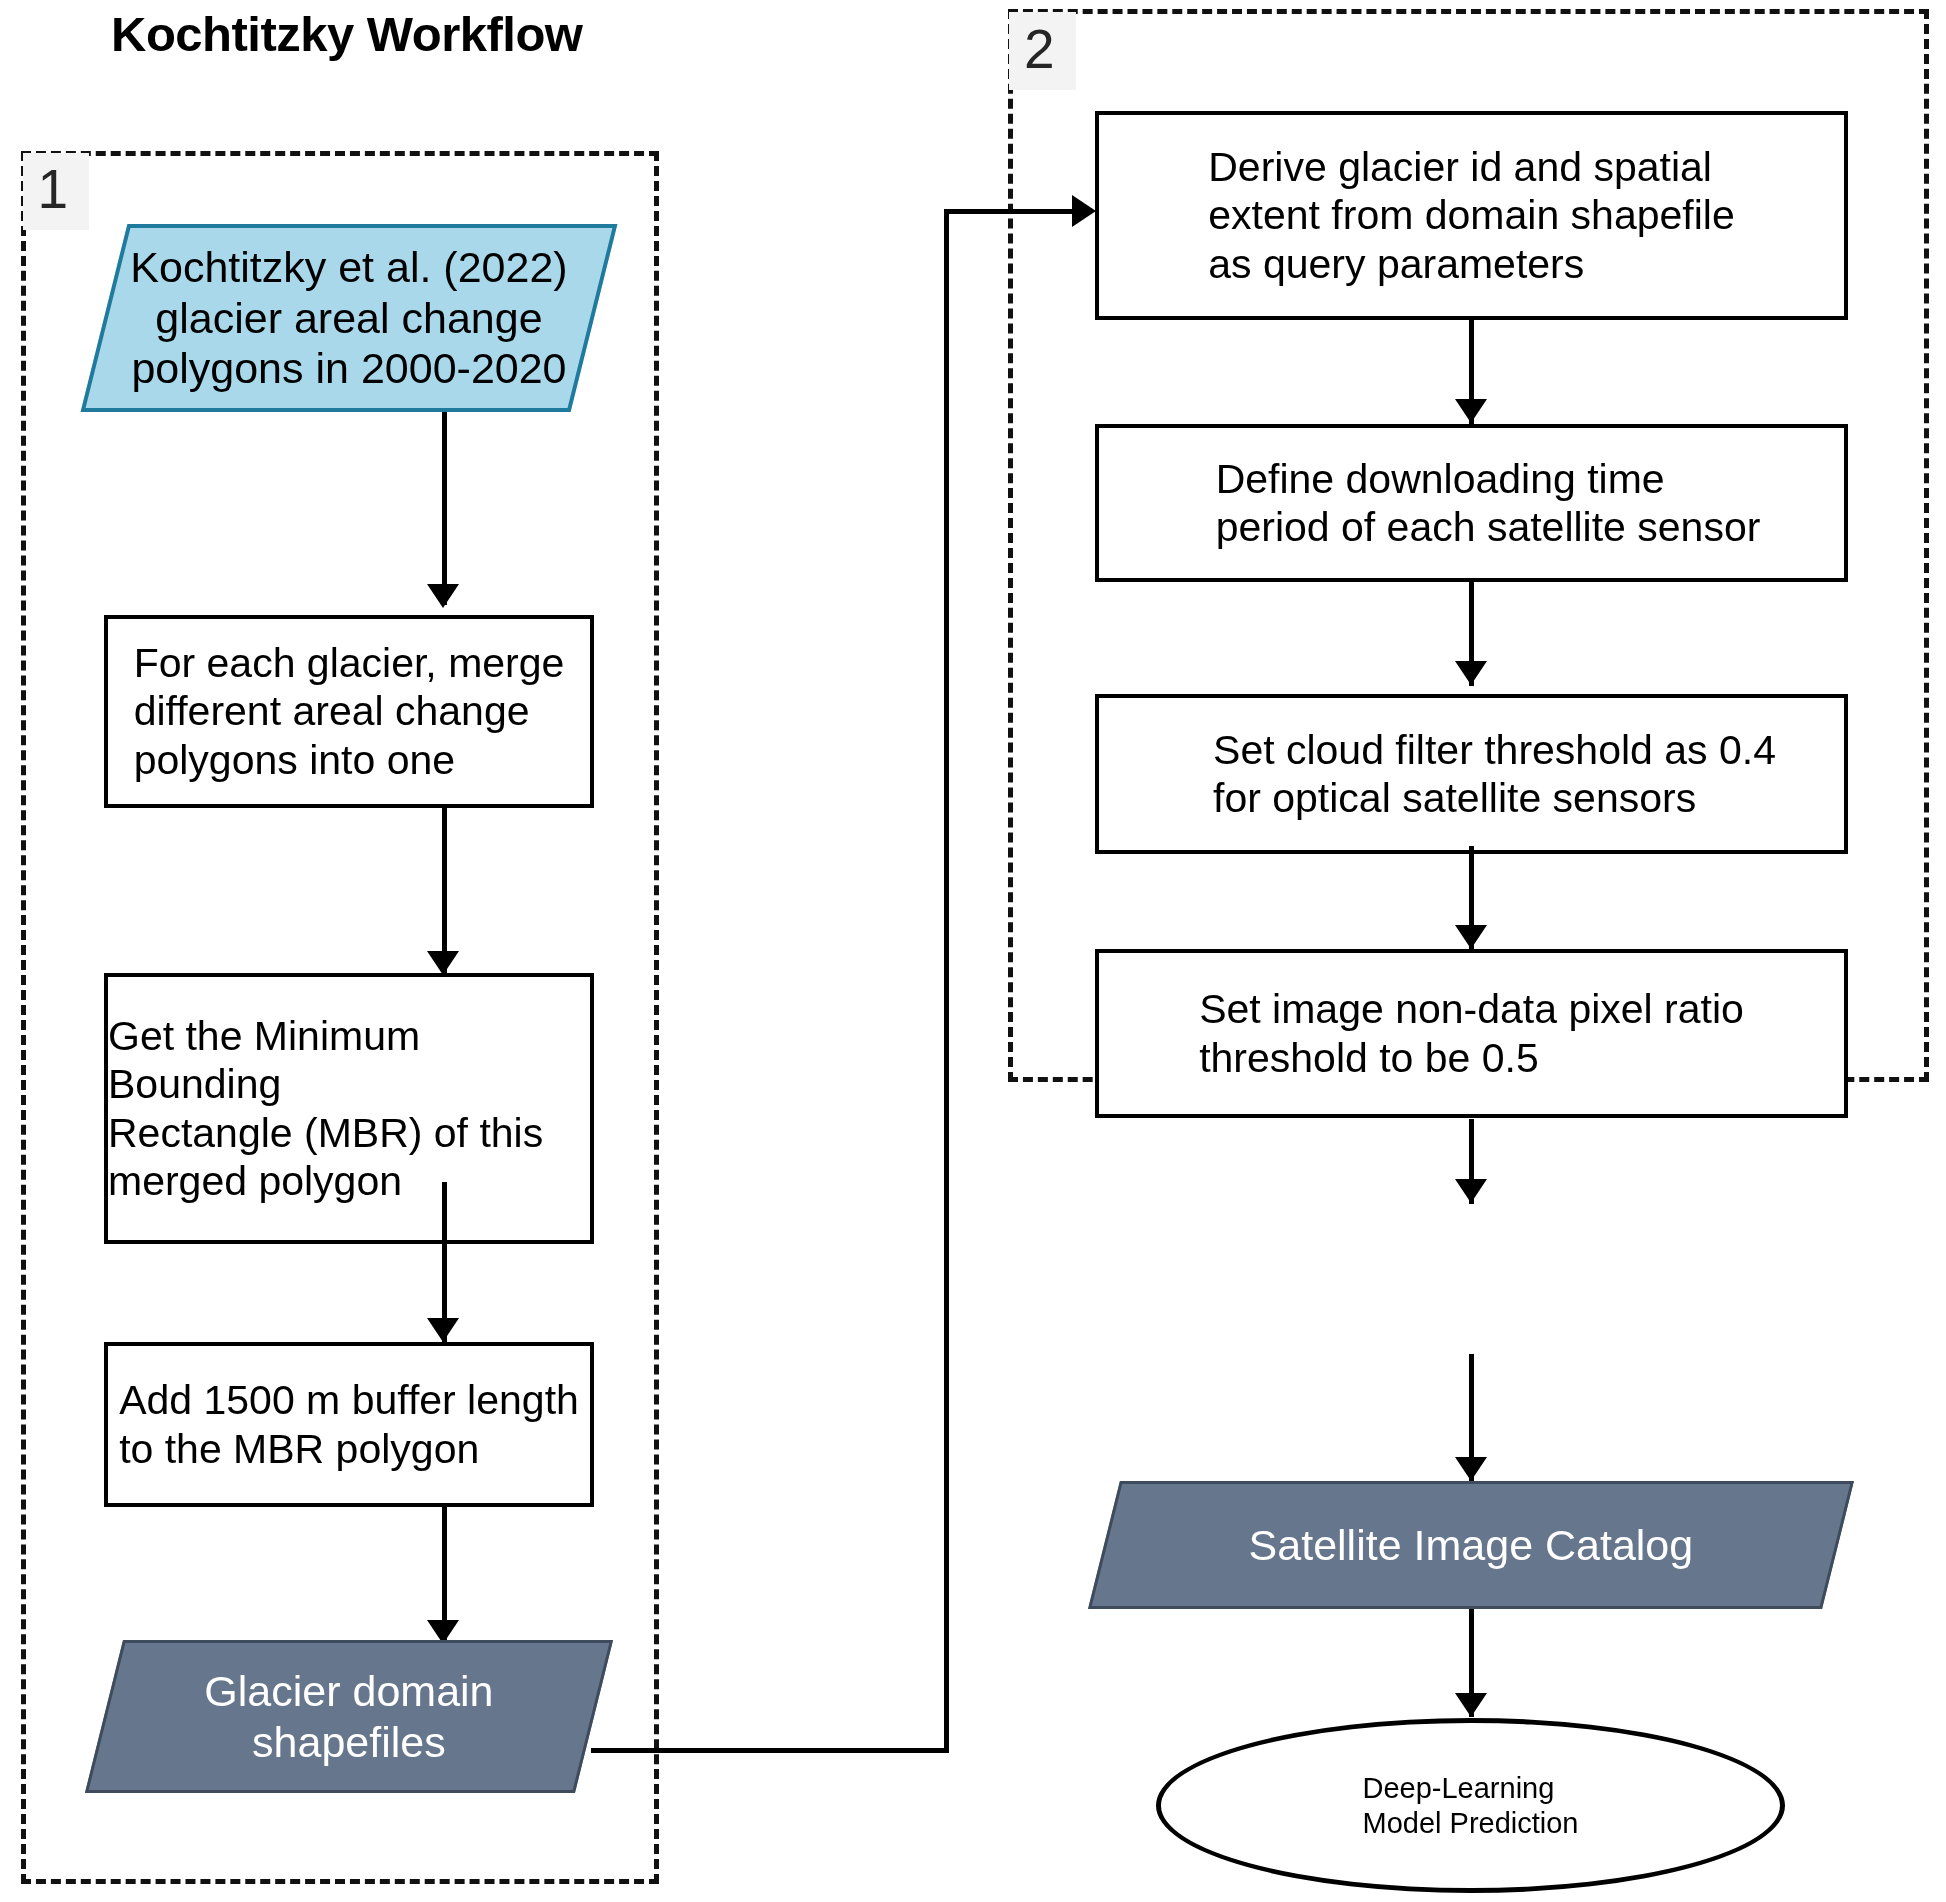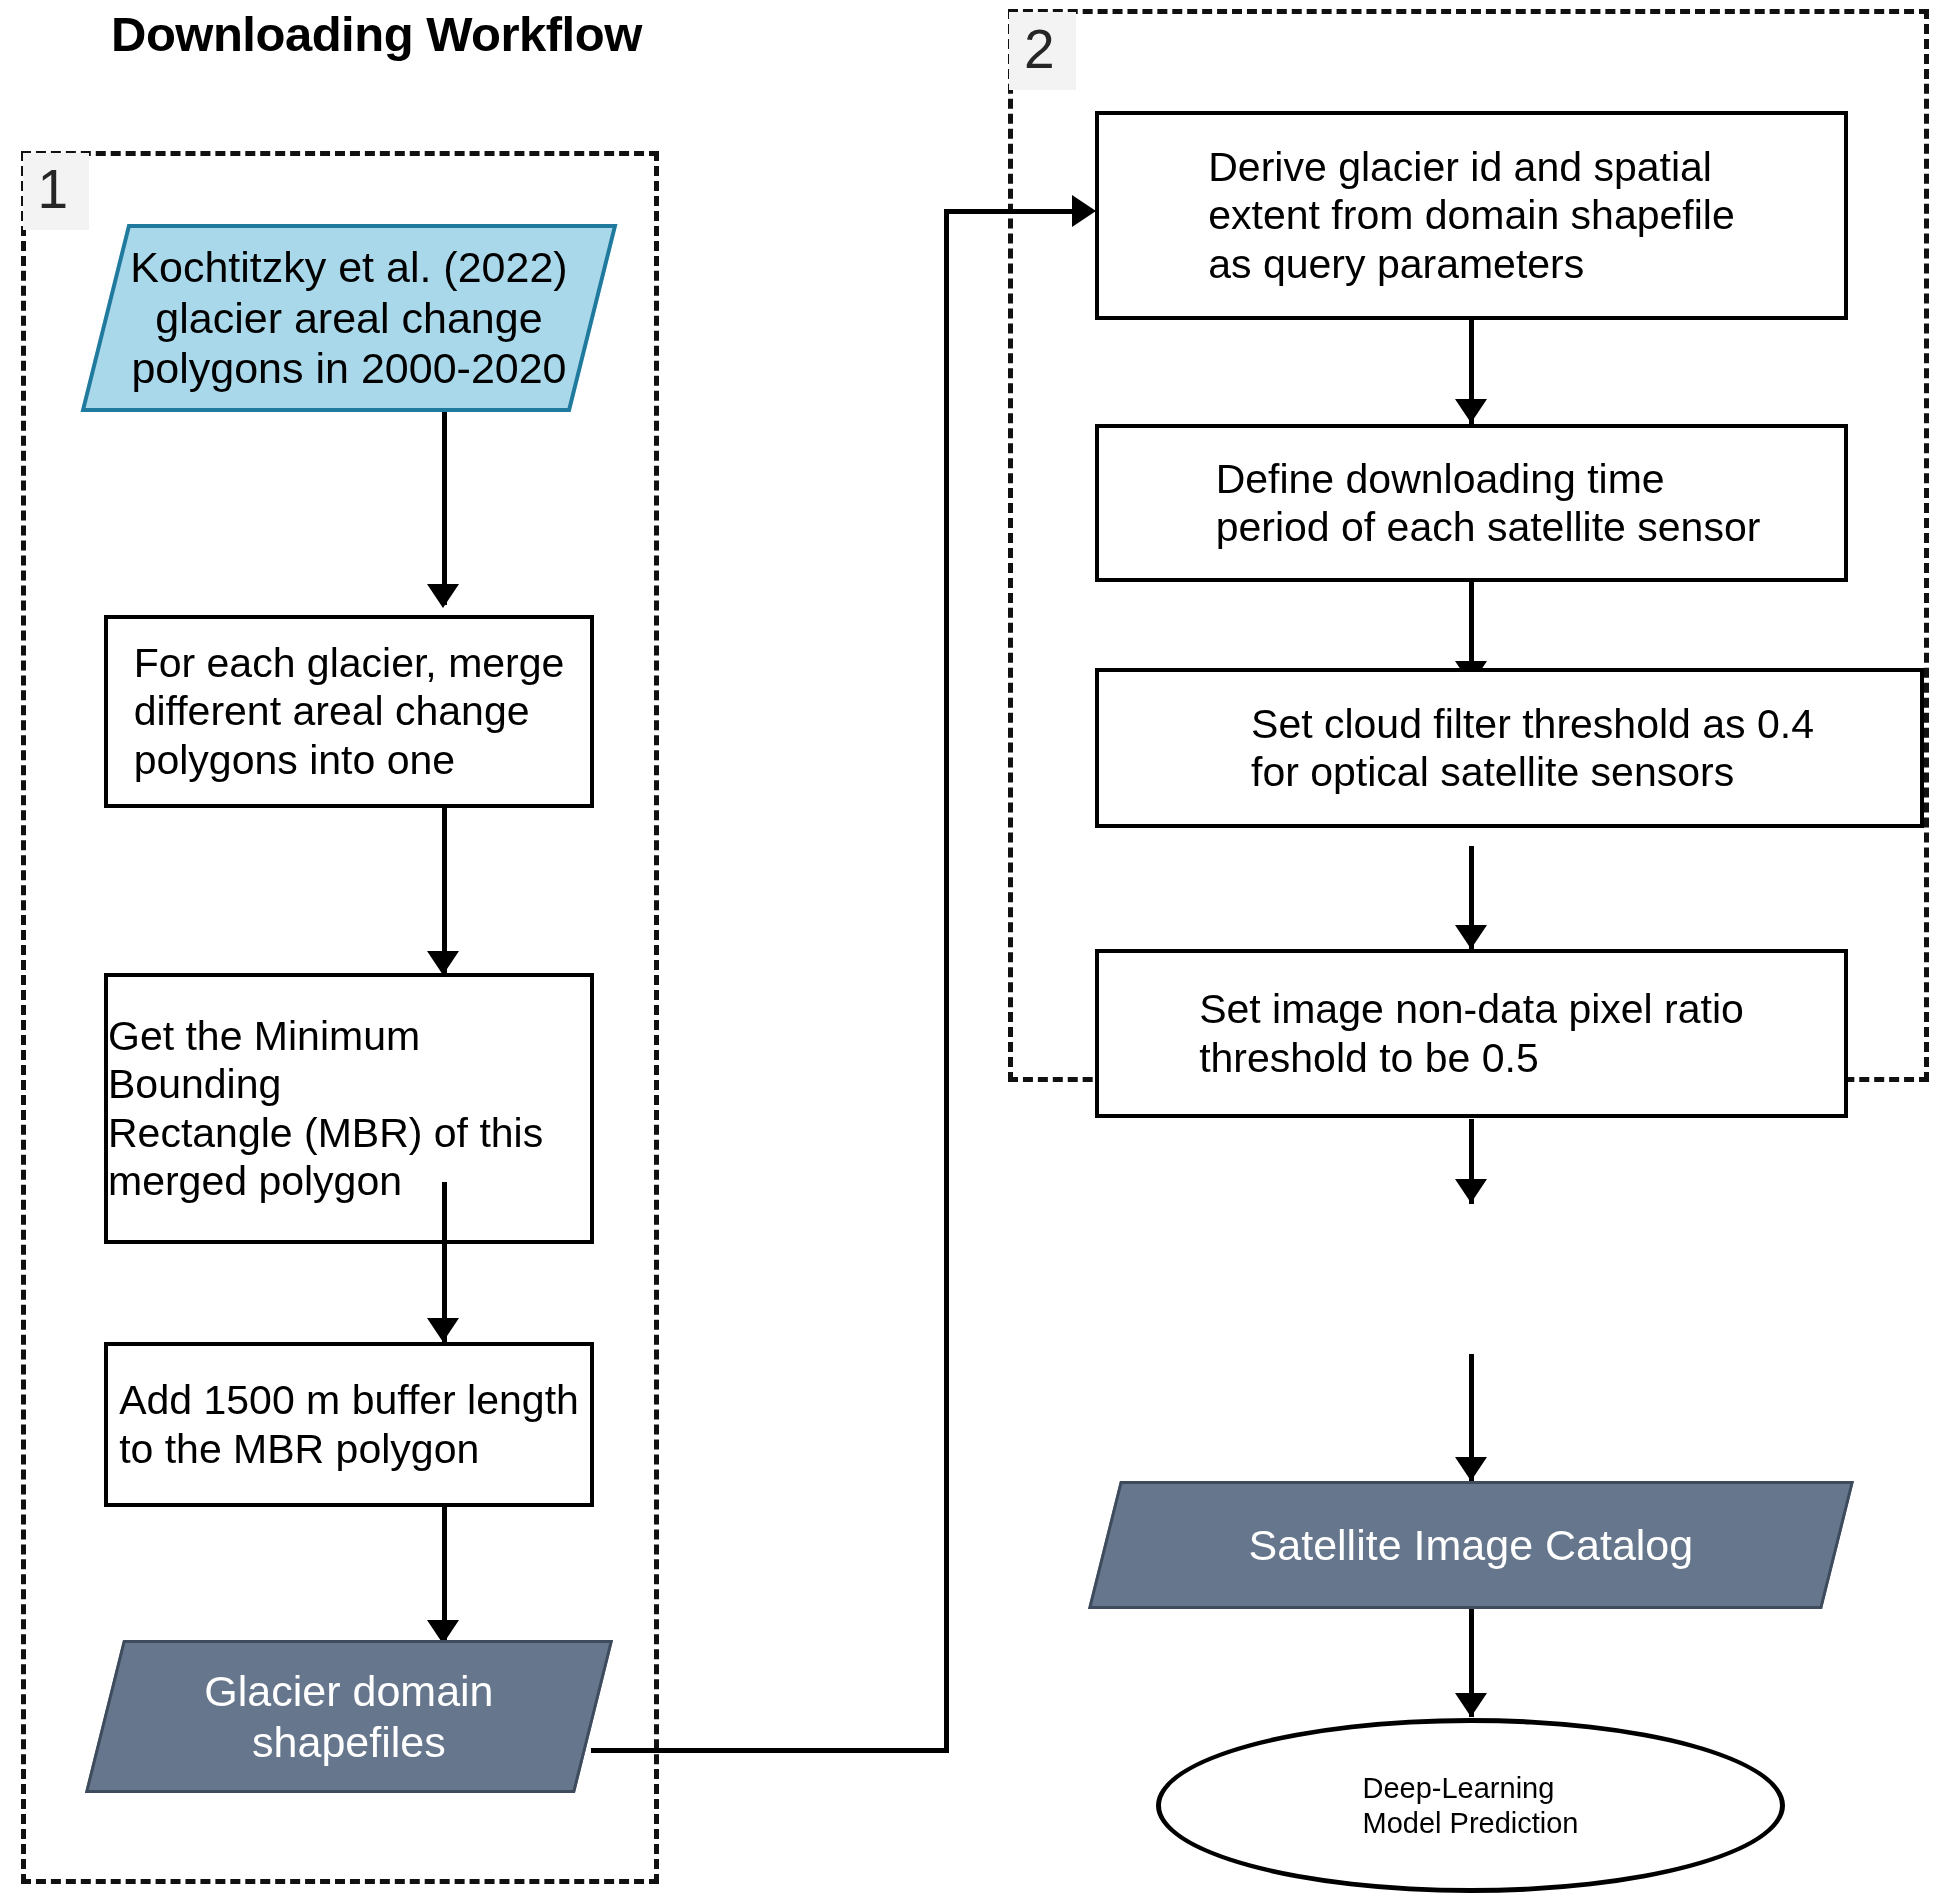--- a/index.html
+++ b/index.html
@@ -130,21 +130,21 @@
     border-top: 16px solid transparent;
     border-bottom: 16px solid transparent;
     border-left: 24.5px solid #000000;
   }
 </style>
 </head>
 <body>
 
 <div id="canvas">
 
-  <div class="title">Downloading Workflow</div>
+  <div class="title">Kochtitzky Workflow</div>
 
   <div class="group" id="group-1"></div>
   <div class="group-badge" id="badge-1">1</div>
 
   <div class="group" id="group-2"></div>
   <div class="group-badge" id="badge-2">2</div>
 
   <div class="para para-blue" style="left:104px; top:224px; width:490px; height:188px;">
     <span class="inner">Kochtitzky et al. (2022)
 glacier areal change
@@ -200,21 +200,21 @@
   <div class="arrow-down" style="left:1455px; top:399px;"></div>
 
   <div class="node rect" style="left:1095px; top:424px; width:753px; height:158px;padding-left:33px;">
     <span class="txt">Define downloading time
 period of each satellite sensor</span>
   </div>
 
   <div class="conn vline" style="left:1469px; top:582px; height:104px;"></div>
   <div class="arrow-down" style="left:1455px; top:661px;"></div>
 
-  <div class="node rect" style="left:1095px; top:668px; width:829px; height:160px;padding-left:46px;">
+  <div class="node rect" style="left:1095px; top:694px; width:753px; height:160px;padding-left:46px;">
     <span class="txt">Set cloud filter threshold as 0.4
 for optical satellite sensors</span>
   </div>
 
   <div class="conn vline" style="left:1469px; top:846px; height:104px;"></div>
   <div class="arrow-down" style="left:1455px; top:925px;"></div>
 
   <div class="node rect" style="left:1095px; top:949px; width:753px; height:169px;">
     <span class="txt">Set image non-data pixel ratio
 threshold to be 0.5</span>

